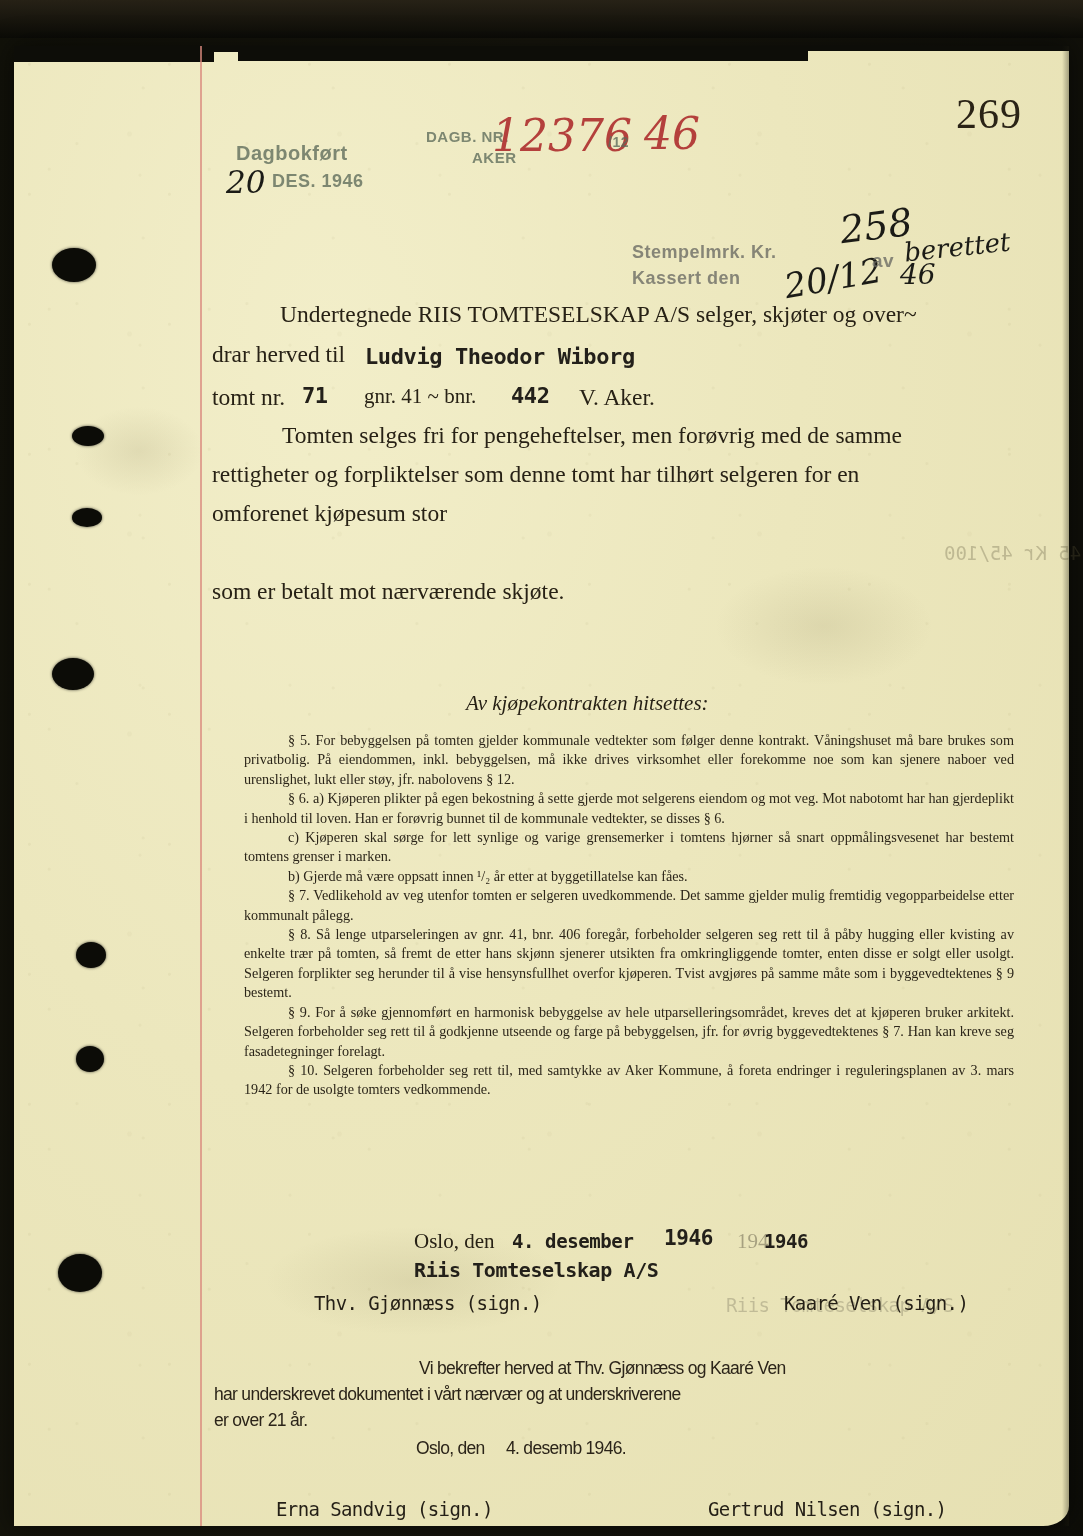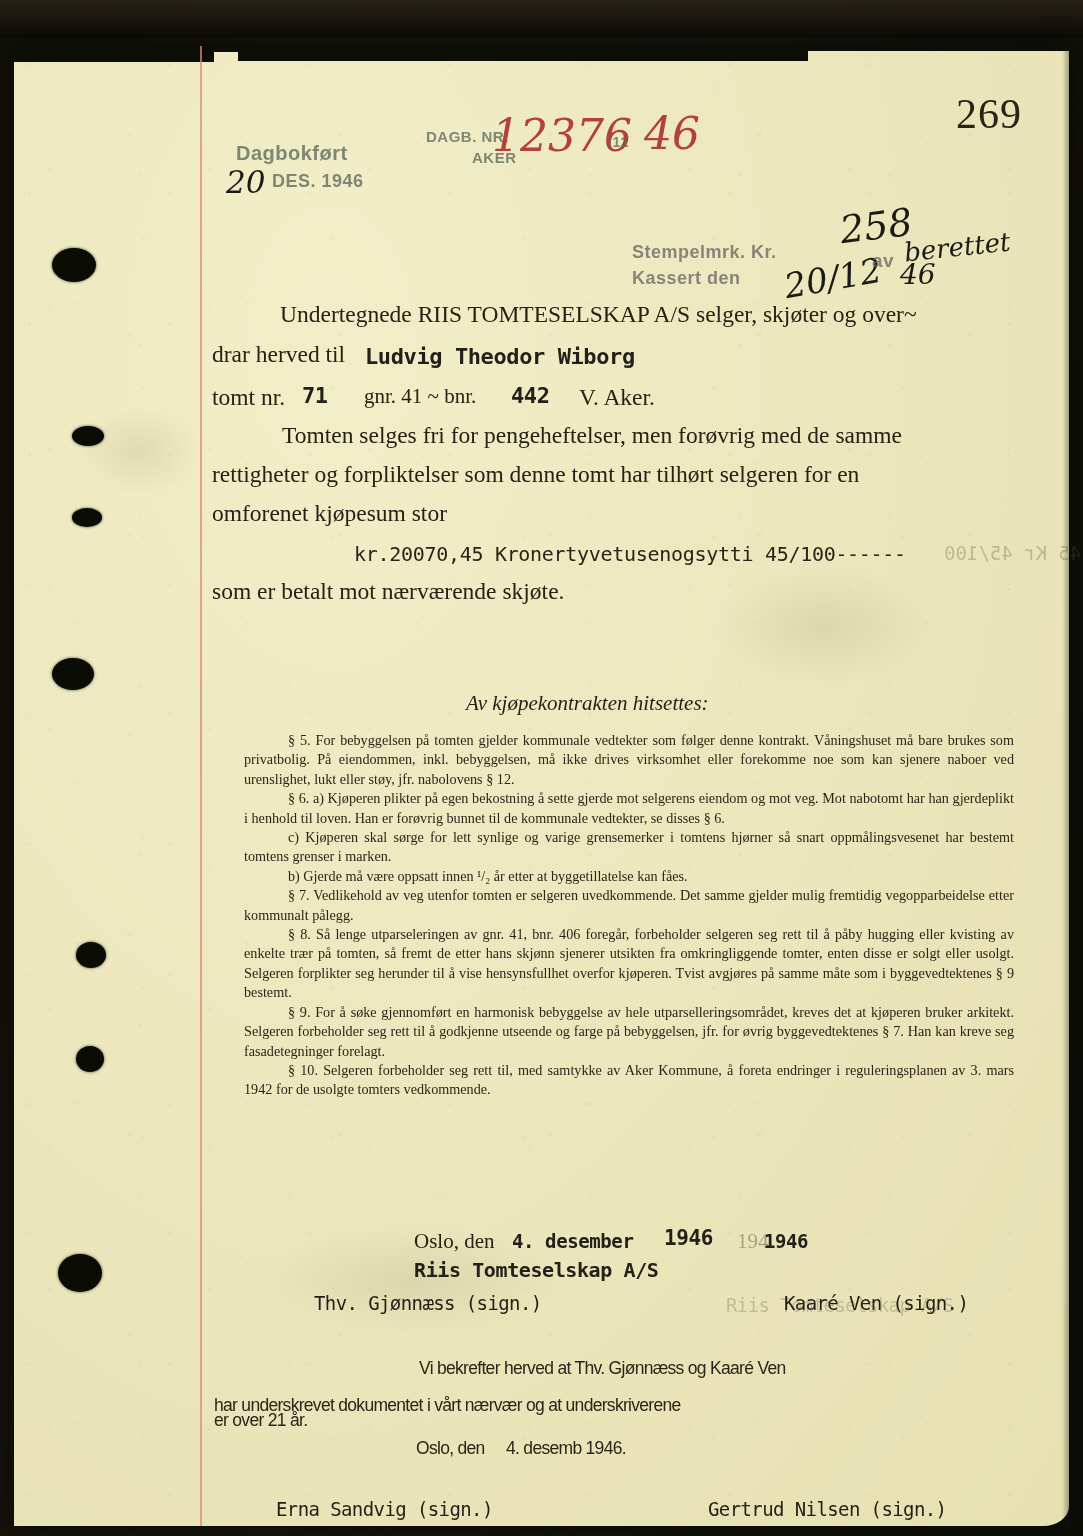--- a/index.html
+++ b/index.html
@@ -156,21 +156,20 @@
     <div class="t body-line" style="left:198px;top:338px;">tomt nr.</div>
     <div class="t tw-b" style="left:288px;top:337px;font-size:22px;">71</div>
     <div class="t body-line" style="left:350px;top:338px;font-size:21px;">gnr. 41 ~ bnr.</div>
     <div class="t tw-b" style="left:497px;top:337px;font-size:22px;">442</div>
     <div class="t body-line" style="left:565px;top:338px;">V. Aker.</div>
 
     <div class="t body-line" style="left:268px;top:376px;">Tomten selges fri for pengeheftelser, men forøvrig med de samme</div>
     <div class="t body-line" style="left:198px;top:415px;">rettigheter og forpliktelser som denne tomt har tilhørt selgeren for en</div>
     <div class="t body-line" style="left:198px;top:454px;">omforenet kjøpesum stor</div>
 
-    <div class="t tw" style="left:340px;top:496px;font-size:20px;">kr.20070,45 Kronertyvetusenogsytti 45/100------</div>
     <div class="t ghost" style="left:930px;top:496px;font-size:19px;">20070,45 Kr 45/100</div>
 
     <div class="t body-line" style="left:198px;top:532px;">som er betalt mot nærværende skjøte.</div>
 
     <div class="t hitsettes">Av kjøpekontrakten hitsettes:</div>
 
     <div class="fine-wrap fine" style="top:685px;margin-left:24px;">
       <p>§ 5.  For bebyggelsen på tomten gjelder kommunale vedtekter som følger denne kontrakt. Våningshuset må bare brukes som privatbolig.  På eiendommen, inkl. bebyggelsen, må ikke drives virksomhet eller forekomme noe som kan sjenere naboer ved urenslighet, lukt eller støy, jfr. nabolovens § 12.</p>
       <p>§ 6.  a) Kjøperen plikter på egen bekostning å sette gjerde mot selgerens eiendom og mot veg. Mot nabotomt har han gjerdeplikt i henhold til loven.  Han er forøvrig bunnet til de kommunale vedtekter, se disses § 6.</p>
       <p>c) Kjøperen skal sørge for lett synlige og varige grensemerker i tomtens hjørner så snart oppmålingsvesenet har bestemt tomtens grenser i marken.</p>
@@ -186,21 +185,21 @@
     <div class="t tw-b" style="left:650px;top:1180px;font-size:21px;">1946</div>
     <div class="t body-line faint" style="left:723px;top:1183px;font-size:21px;">194</div>
     <div class="t tw-b" style="left:750px;top:1184px;font-size:19px;">1946</div>
 
     <div class="t tw-b" style="left:400px;top:1212px;font-size:20px;">Riis Tomteselskap A/S</div>
     <div class="t sig" style="left:300px;top:1246px;">Thv. Gjønnæss (sign.)</div>
     <div class="t sig" style="left:770px;top:1246px;">Kaaré Ven (sign.)</div>
     <div class="t sig faint2" style="left:712px;top:1248px;">Riis Tomteselskap A/S</div>
 
     <div class="t sig-sm" style="left:405px;top:1312px;">Vi bekrefter herved at Thv. Gjønnæss og Kaaré Ven</div>
-    <div class="t sig-sm" style="left:200px;top:1338px;margin-top:11px;">har underskrevet dokumentet i vårt nærvær og at underskriverene</div>
+    <div class="t sig-sm" style="left:200px;top:1338px;">har underskrevet dokumentet i vårt nærvær og at underskriverene</div>
     <div class="t sig-sm" style="left:200px;top:1364px;">er over 21 år.</div>
 
     <div class="t sig-sm" style="left:402px;top:1392px;">Oslo, den</div>
     <div class="t sig-sm" style="left:492px;top:1392px;">4. desemb 1946.</div>
 
     <div class="t sig" style="left:262px;top:1452px;">Erna Sandvig (sign.)</div>
     <div class="t sig" style="left:694px;top:1452px;">Gertrud Nilsen (sign.)</div>
 
   </div>
 </div>

